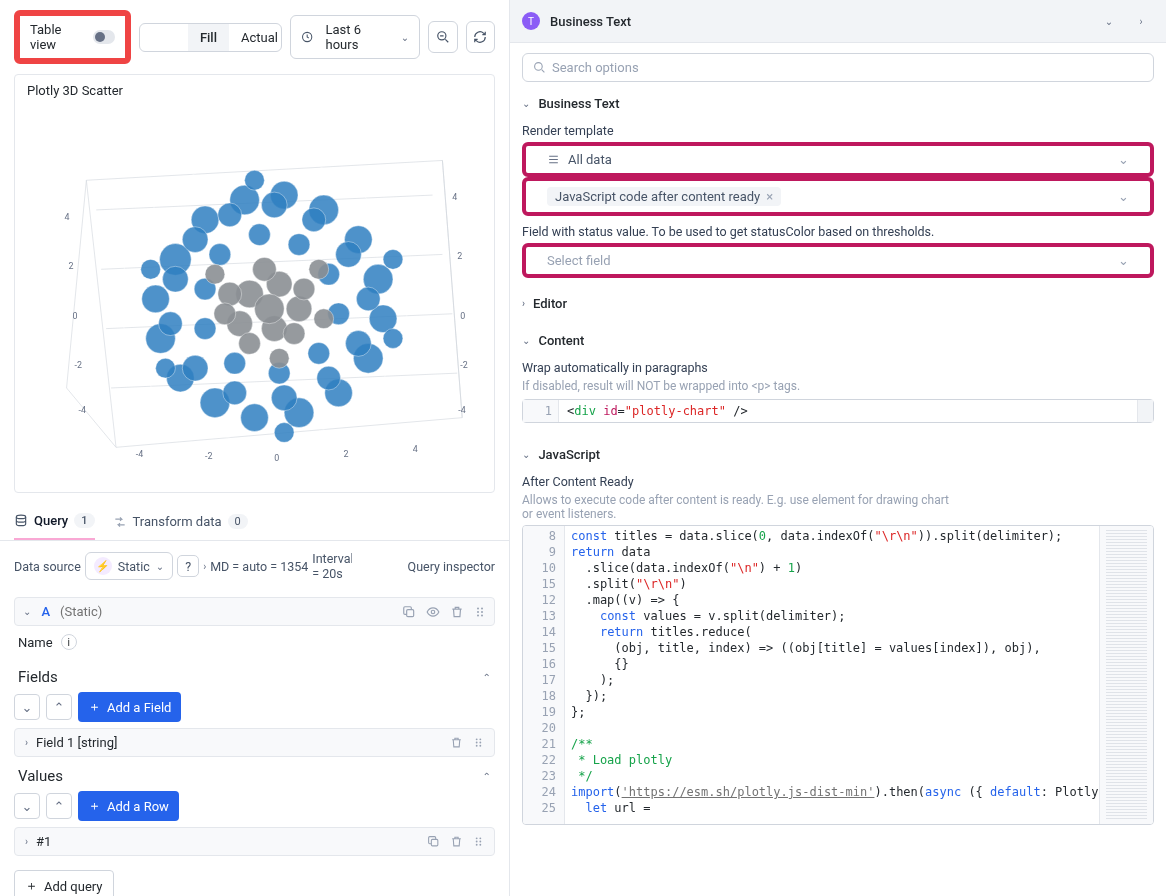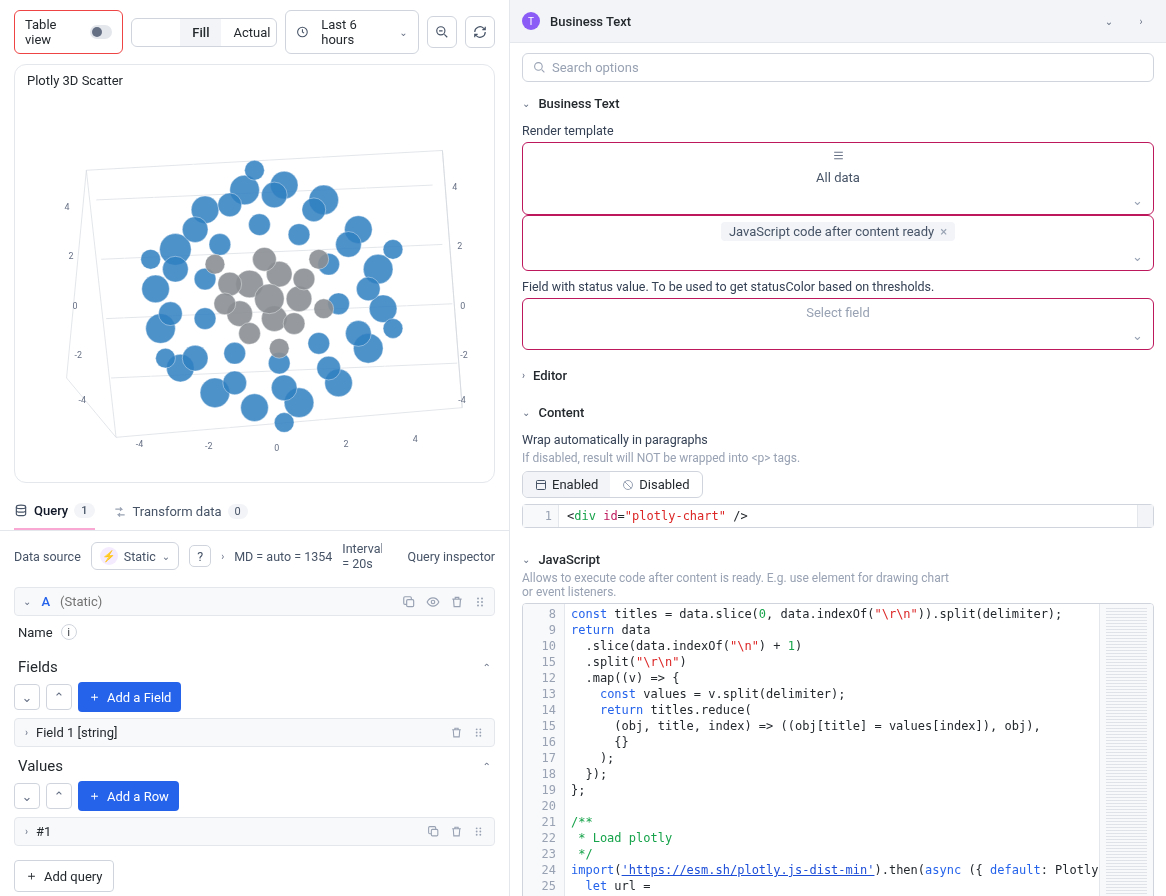--- a/index.html
+++ b/index.html
@@ -3,42 +3,42 @@
 <meta charset="utf-8">
 <style>
 * { box-sizing: border-box; margin: 0; padding: 0; }
 body { font-family: -apple-system, BlinkMacSystemFont, "Segoe UI", Roboto, sans-serif; font-size: 13px; color: #24292e; background: #fff; }
 .app { display: flex; height: 896px; width: 1166px; }
 .left { width: 510px; display: flex; flex-direction: column; border-right: 1px solid #e4e7ec; }
 .right { flex: 1; display: flex; flex-direction: column; background: #fff; overflow: hidden; }
 
 
 .toolbar { display: flex; align-items: center; gap: 8px; padding: 10px 14px; }
-.tv-toggle { display: inline-flex; align-items: center; gap: 8px; border: 1px solid #ef4444; border-radius: 6px; padding: 6px 10px; background: #fff; }
+.tv-toggle { display: inline-flex; align-items: center; gap: 8px; border: 6px solid #ef4444; border-radius: 6px; padding: 6px 10px; background: #fff; }
 .switch { width: 24px; height: 14px; border-radius: 7px; background: #e4e7ec; position: relative; }
 .switch::after { content:""; position:absolute; left:2px; top:2px; width:10px; height:10px; background:#667085; border-radius:50%; }
 .seg { display:inline-flex; border:1px solid #d0d5dd; border-radius:6px; overflow:hidden;padding-left:48px; }
 .seg > div { padding:6px 12px; cursor:pointer; }
 .seg .active { background:#f2f4f7; font-weight:500; }
 .time-btn { display:inline-flex; align-items:center; gap:12px; border:1px solid #d0d5dd; border-radius:6px; padding:6px 10px; }
 .icon-btn { width:32px; height:32px; border:1px solid #d0d5dd; border-radius:6px; display:inline-flex; align-items:center; justify-content:center; cursor:pointer; }
 
 
-.panel-card { margin: 0 14px; border:1px solid #e4e7ec; border-radius:12px; padding:8px 12px; }
+.panel-card { margin: 0 14px; border:1px solid #e4e7ec; border-radius:4px; padding:8px 12px; }
 .panel-title { font-size:13px; margin-bottom:6px; }
 .chart-area { height: 380px; display:flex; align-items:center; justify-content:center; position:relative; }
 
 
 .btabs { display:flex; gap:18px; padding: 10px 14px 0; border-bottom:1px solid #e4e7ec; margin-top:10px; }
 .btab { display:inline-flex; align-items:center; gap:6px; padding-bottom:10px; cursor:pointer; color:#475467; }
 .btab.active { border-bottom:2px solid #f9a8d4; color:#101828; font-weight:500; }
 .badge { background:#f2f4f7; border-radius:9px; padding:1px 7px; font-size:11px; color:#475467; }
 
 
-.ds-row { display:flex; align-items:center; gap:10px; padding:10px 14px; font-size:12.5px; color:#475467; }
+.ds-row { display:flex; align-items:center; gap:4px; padding:10px 14px; font-size:12.5px; color:#475467; }
 .ds-pill { display:inline-flex; align-items:center; gap:6px; border:1px solid #d0d5dd; border-radius:6px; padding:4px 8px; background:#fff; }
 .bolt { width:18px; height:18px; border-radius:50%; background:#f4ebff; display:inline-flex; align-items:center; justify-content:center; color:#7e22ce; font-size:11px; }
 .info-circ { width:22px;height:22px;border:1px solid #d0d5dd;border-radius:5px;display:inline-flex;align-items:center;justify-content:center; }
 
 
 .qbody { padding: 6px 14px 14px; overflow:auto; flex:1; }
 .qrow-head { display:flex; align-items:center; gap:10px; background:#f8f9fb; border:1px solid #e4e7ec; border-radius:4px; padding:6px 8px; }
 .qletter { color:#2563eb; font-weight:500; }
 .qstatic { color:#737373; }
 .qicons { margin-left:auto; display:flex; gap:10px; color:#98a2b3; }
@@ -58,40 +58,40 @@
 .search-row { padding:10px 12px 0; }
 .search-box { display:flex;align-items:center;gap:6px;border:1px solid #d0d5dd;border-radius:6px;padding:6px 10px;color:#98a2b3; }
 .option-tabs { display:flex; margin:10px 12px 0; border:1px solid #d0d5dd; border-radius:6px; overflow:hidden; }
 .option-tabs > div { flex:1; text-align:center; padding:6px; cursor:pointer; }
 .option-tabs .active { background:#f2f4f7; }
 
 .section { padding: 10px 12px 4px; }
 .sec-title-row { display:flex; align-items:center; gap:8px; font-weight:500; cursor:pointer; padding:4px 0; }
 .field-label { font-size:12.5px; color:#344054; padding:8px 0 4px; }
 .help-text { font-size:12px; color:#98a2b3; }
-.select-row { display:flex;align-items:center;gap:8px;border:1px solid #be185d;border-radius:6px;padding:6px 10px;color:#475467;flex-direction:column; }
+.select-row { display:flex;align-items:center;gap:8px;border:4px solid #be185d;border-radius:6px;padding:6px 21px;color:#475467; }
 .select-row .chev { margin-left:auto; color:#98a2b3; }
 .chip { display:inline-flex;align-items:center;gap:6px;background:#f2f4f7;border-radius:4px;padding:2px 8px; }
 .chip .x { color:#98a2b3; cursor:pointer; }
 .two-seg { display:inline-flex; border:1px solid #d0d5dd; border-radius:6px; overflow:hidden; }
 .two-seg > div { display:flex;align-items:center;gap:5px;padding:5px 12px;cursor:pointer; }
 .two-seg .act { background:#f2f4f7; }
 
 .code-line-box { border:1px solid #d0d5dd; border-radius:4px; margin:6px 0; display:flex; font-family: ui-monospace,Menlo,Consolas,monospace; font-size:12px; }
 .gutter { width:36px; background:#f8f9fb; border-right:1px solid #e4e7ec; text-align:right; padding:4px 6px; color:#98a2b3; }
 .cline { padding:4px 8px; flex:1; }
 .cline .tag{color:#16a34a;} .cline .attr{color:#be185d;} .cline .str{color:#dc2626;}
 .mini-scroll { width:16px; background:#f2f4f7; border-left:1px solid #e4e7ec; }
 
 .editor { position:relative; border:1px solid #d0d5dd; border-radius:4px; margin:4px 0 10px; font-family: ui-monospace,Menlo,Consolas,monospace; font-size:12px; display:flex; height:300px; overflow:hidden; }
 .editor .egutter { width:42px; background:#f8f9fb; border-right:1px solid #e4e7ec; padding:2px 0; }
 .editor .eln { text-align:right; padding:0 8px; color:#98a2b3; line-height:16px; height:16px; }
 .editor .ecode { flex:1; padding:2px 6px; white-space:pre; overflow:hidden; }
 .editor .erow { line-height:16px; height:16px; }
-.kw{color:#2563eb;} .str2{color:#1d4ed8;text-decoration:underline;} .str3{color:#dc2626;} .num{color:#16a34a;} .cm{color:#16a34a;}
+.kw{color:#2563eb;} .str2{color:#737373;text-decoration:underline;} .str3{color:#dc2626;} .num{color:#16a34a;} .cm{color:#16a34a;}
 .minimap { width:54px; border-left:1px solid #e4e7ec; background:linear-gradient(#f8f9fb,#f8f9fb); position:relative; }
 .minimap::before { content:""; position:absolute; inset:4px 6px; background:repeating-linear-gradient(#c7cdd6 0 1px, transparent 1px 3px); opacity:.5; }
 
 svg { display:block; }
 .caret { font-size:10px; color:#667085; }
 </style>
 </head>
 <body>
 
 <div class="app">
@@ -432,50 +432,33 @@
         </div>
     </div>
 
     <div class="section">
       <div class="sec-title-row">
           <span class="caret">⌄</span>
           <span>Content</span>
         </div>
       <div class="field-label">Wrap automatically in paragraphs</div>
       <div class="help-text">If disabled, result will NOT be wrapped into &lt;p&gt; tags.</div>
-      <div style="margin:6px 0;">
-        <div class="two-seg">
-          <div class="act">
-            <svg width="12" height="12" viewBox="0 0 24 24" fill="none" stroke="#475467" stroke-width="2">
-                <rect x="3" y="3" width="18" height="18" rx="2"></rect>
-                <path d="M3 9h18"></path>
-              </svg>
-            <span>Enabled</span>
-          </div>
-          <div>
-            <svg width="12" height="12" viewBox="0 0 24 24" fill="none" stroke="#98a2b3" stroke-width="2">
-                <circle cx="12" cy="12" r="9"></circle>
-                <path d="M5 5l14 14"></path>
-              </svg>
-            <span>Disabled</span>
-          </div>
-        </div>
-      </div>
       <div class="code-line-box">
         <div class="gutter">1</div>
         <div class="cline">&lt;<span class="tag">div</span> <span class="attr">id</span>=<span class="str">"plotly-chart"</span> /&gt;</div>
         <div class="mini-scroll"></div>
       </div>
     </div>
 
     <div class="section" style="flex:1;display:flex;flex-direction:column;">
       <div class="sec-title-row">
           <span class="caret">⌄</span>
           <span>JavaScript</span>
         </div>
+      <div class="field-label">After Content Ready</div>
       <div class="help-text">Allows to execute code after content is ready. E.g. use element for drawing chart</div>
       <div class="help-text">or event listeners.</div>
       <div class="editor">
         <div class="egutter" id="egutter">
             <div class="eln">8</div>
             <div class="eln">9</div>
             <div class="eln">10</div>
             <div class="eln">15</div>
             <div class="eln">12</div>
             <div class="eln">13</div>

